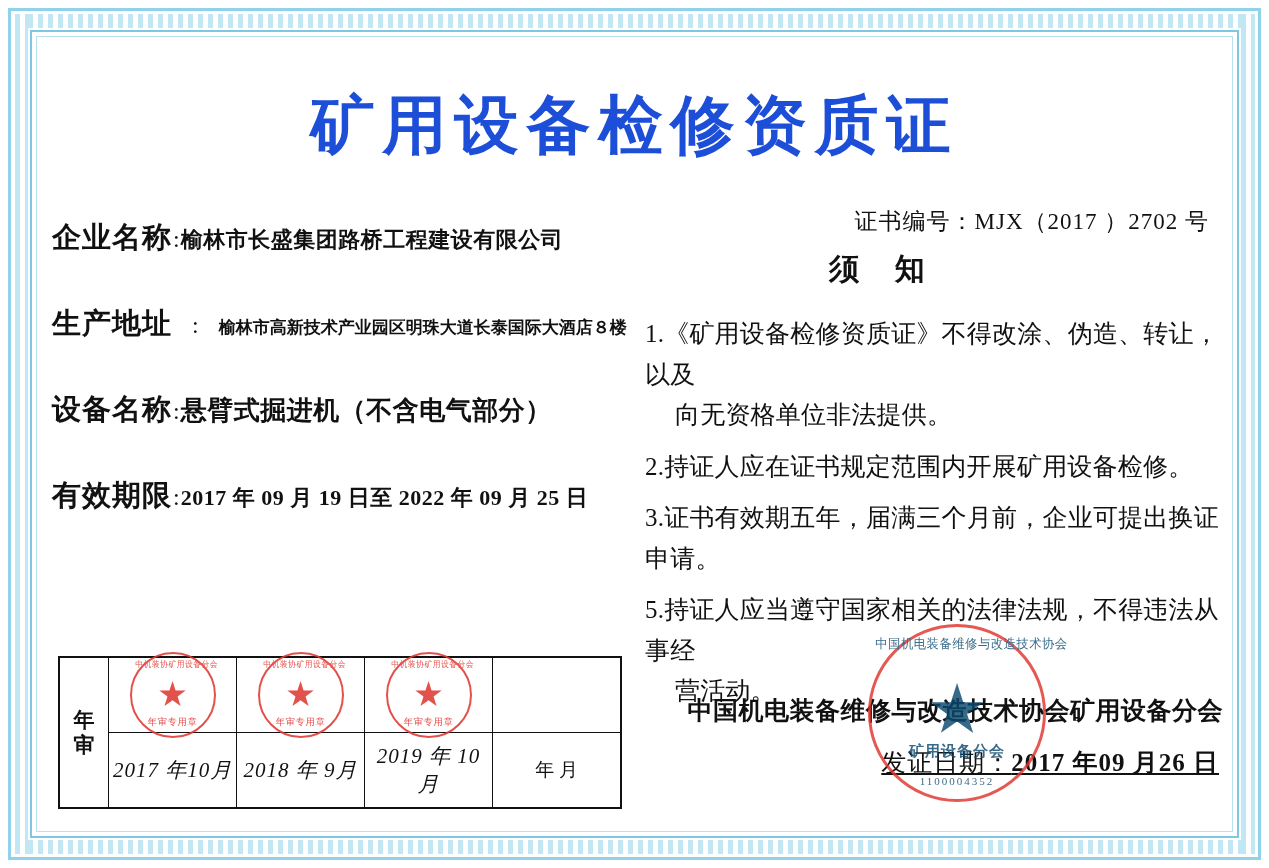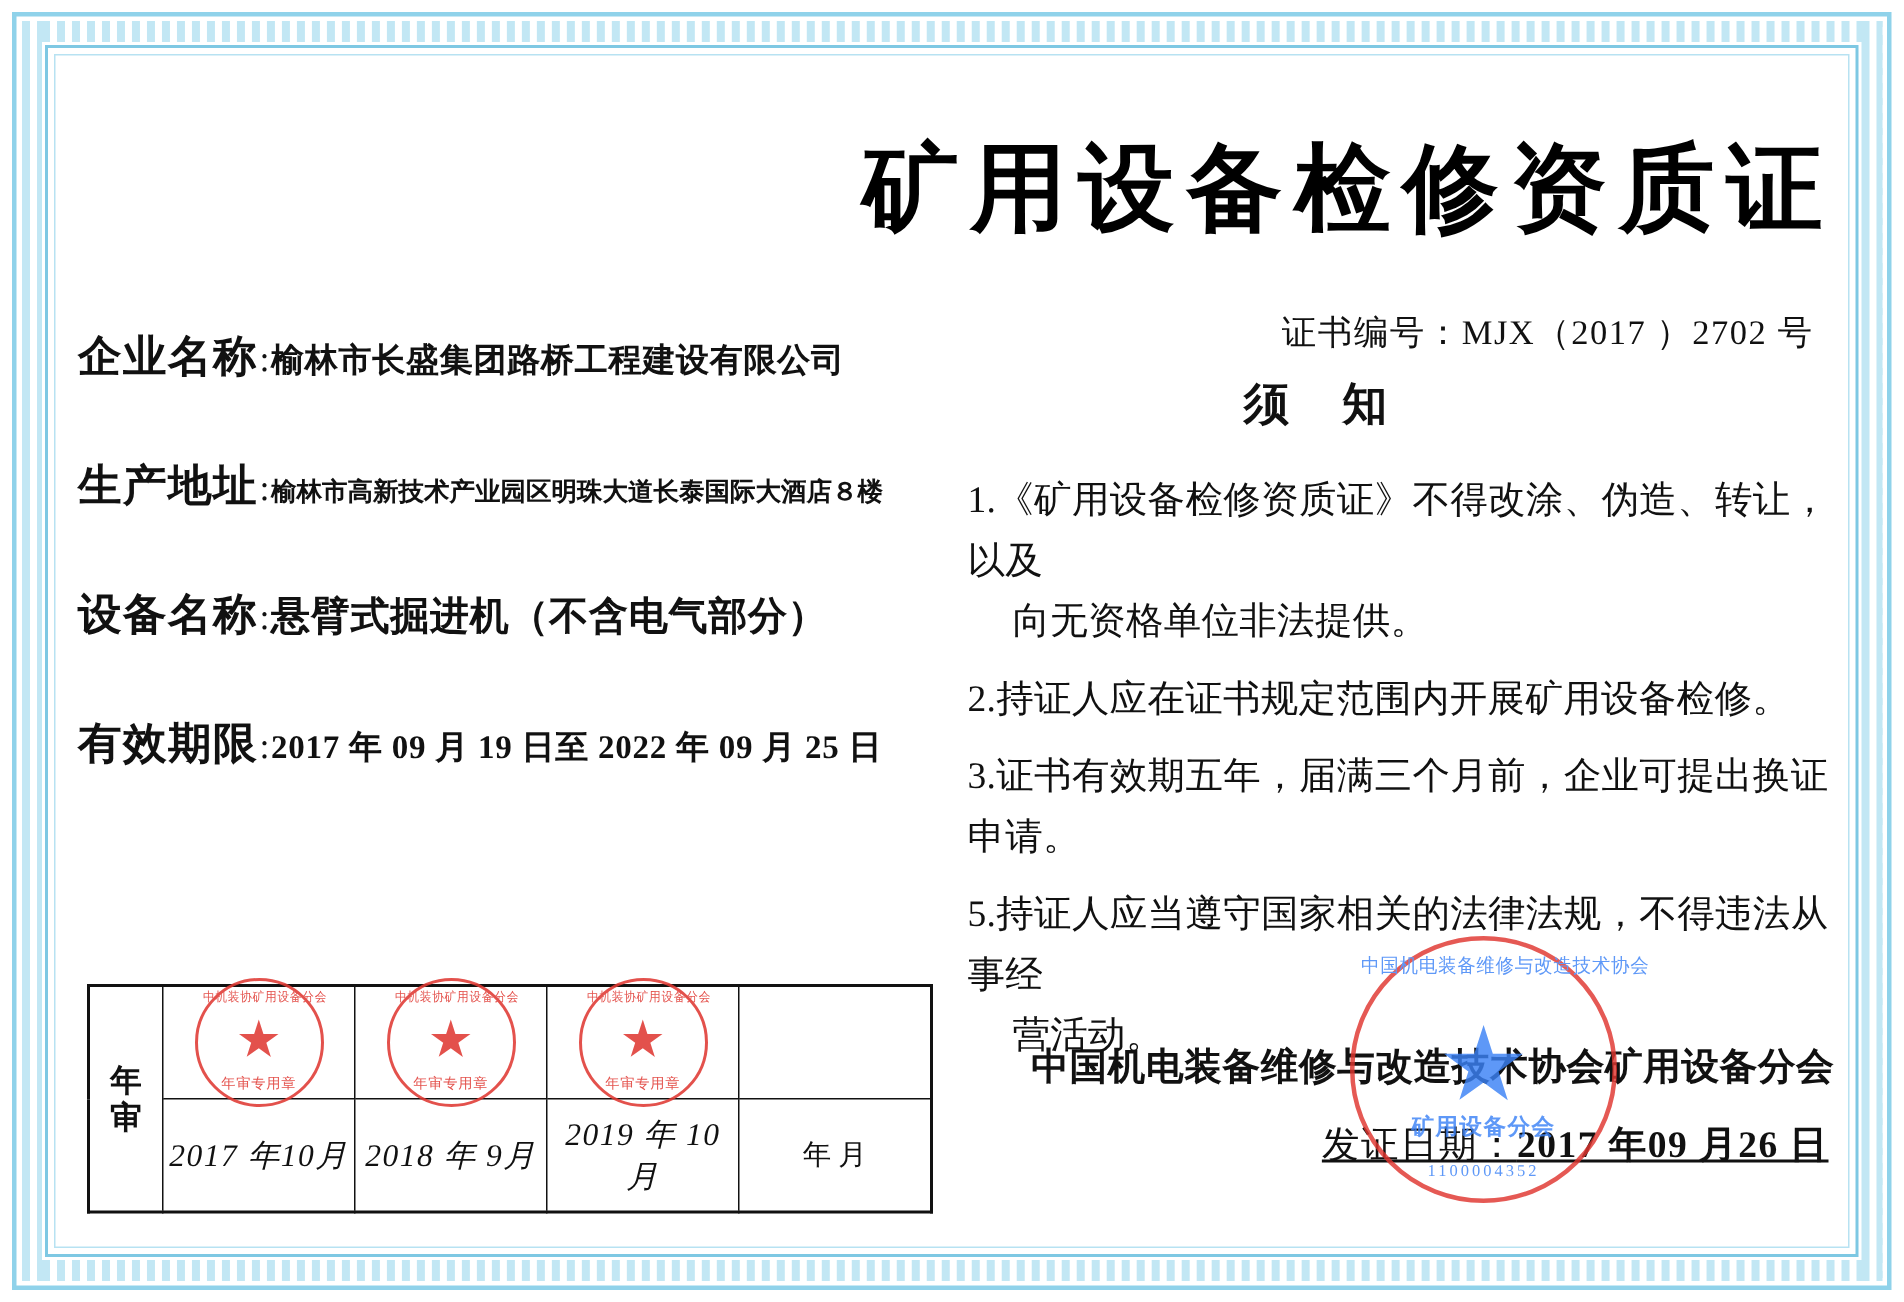--- a/index.html
+++ b/index.html
@@ -75,27 +75,27 @@
   
   .content {
     position: absolute;
     left: 46px;
     top: 44px;
     right: 46px;
     bottom: 44px;
   }
 
   .title {
-    text-align: right;
+    text-align: center;
     font-family: "DejaVu Serif", "Liberation Serif", serif;
     font-size: 64px;
     font-weight: 700;
     letter-spacing: 8px;
     margin-top: 38px;
-    color: #000000;
+    color: #1d4ed8;
   }
 
   
   .body-cols {
     position: absolute;
     top: 150px;
     left: 0;
     right: 0;
     height: 560px;
   }
@@ -137,21 +137,21 @@
     font-size: 17px;
     font-weight: 600;
     letter-spacing: 0;
   }
   .field-value.medium {
     font-size: 22px;
     font-weight: 600;
   }
 
   #field-company { margin-top: 24px; }
-  #field-address { margin-top: 38px; }
+  #field-address { margin-top: 38px; gap: 19px; }
   #field-device  { margin-top: 38px; }
   #field-valid   { margin-top: 44px; }
 
   
   .review-table {
     position: absolute;
     left: 6px;
     top: 462px;
     width: 548px;
     border: 2px solid #111;
@@ -279,27 +279,27 @@
     font-size: 25px;
     letter-spacing: 1px;
     white-space: nowrap;
     text-decoration: underline;
   }
   .issue-date .dv { font-weight: 600; }
 
   
   .official-seal {
     position: absolute;
-    left: 854px;
+    left: 822px;
     top: 580px;
     width: 172px;
     height: 172px;
     border-radius: 50%;
     border: 3.5px solid #e0352f;
-    color: #3b82f6;
+    color: #0c4a6e;
     opacity: .82;
     pointer-events: none;
   }
   .official-seal .big-star {
     position: absolute;
     left: 50%;
     top: 50%;
     transform: translate(-50%, -56%);
     font-size: 60px;
     line-height: 1;

